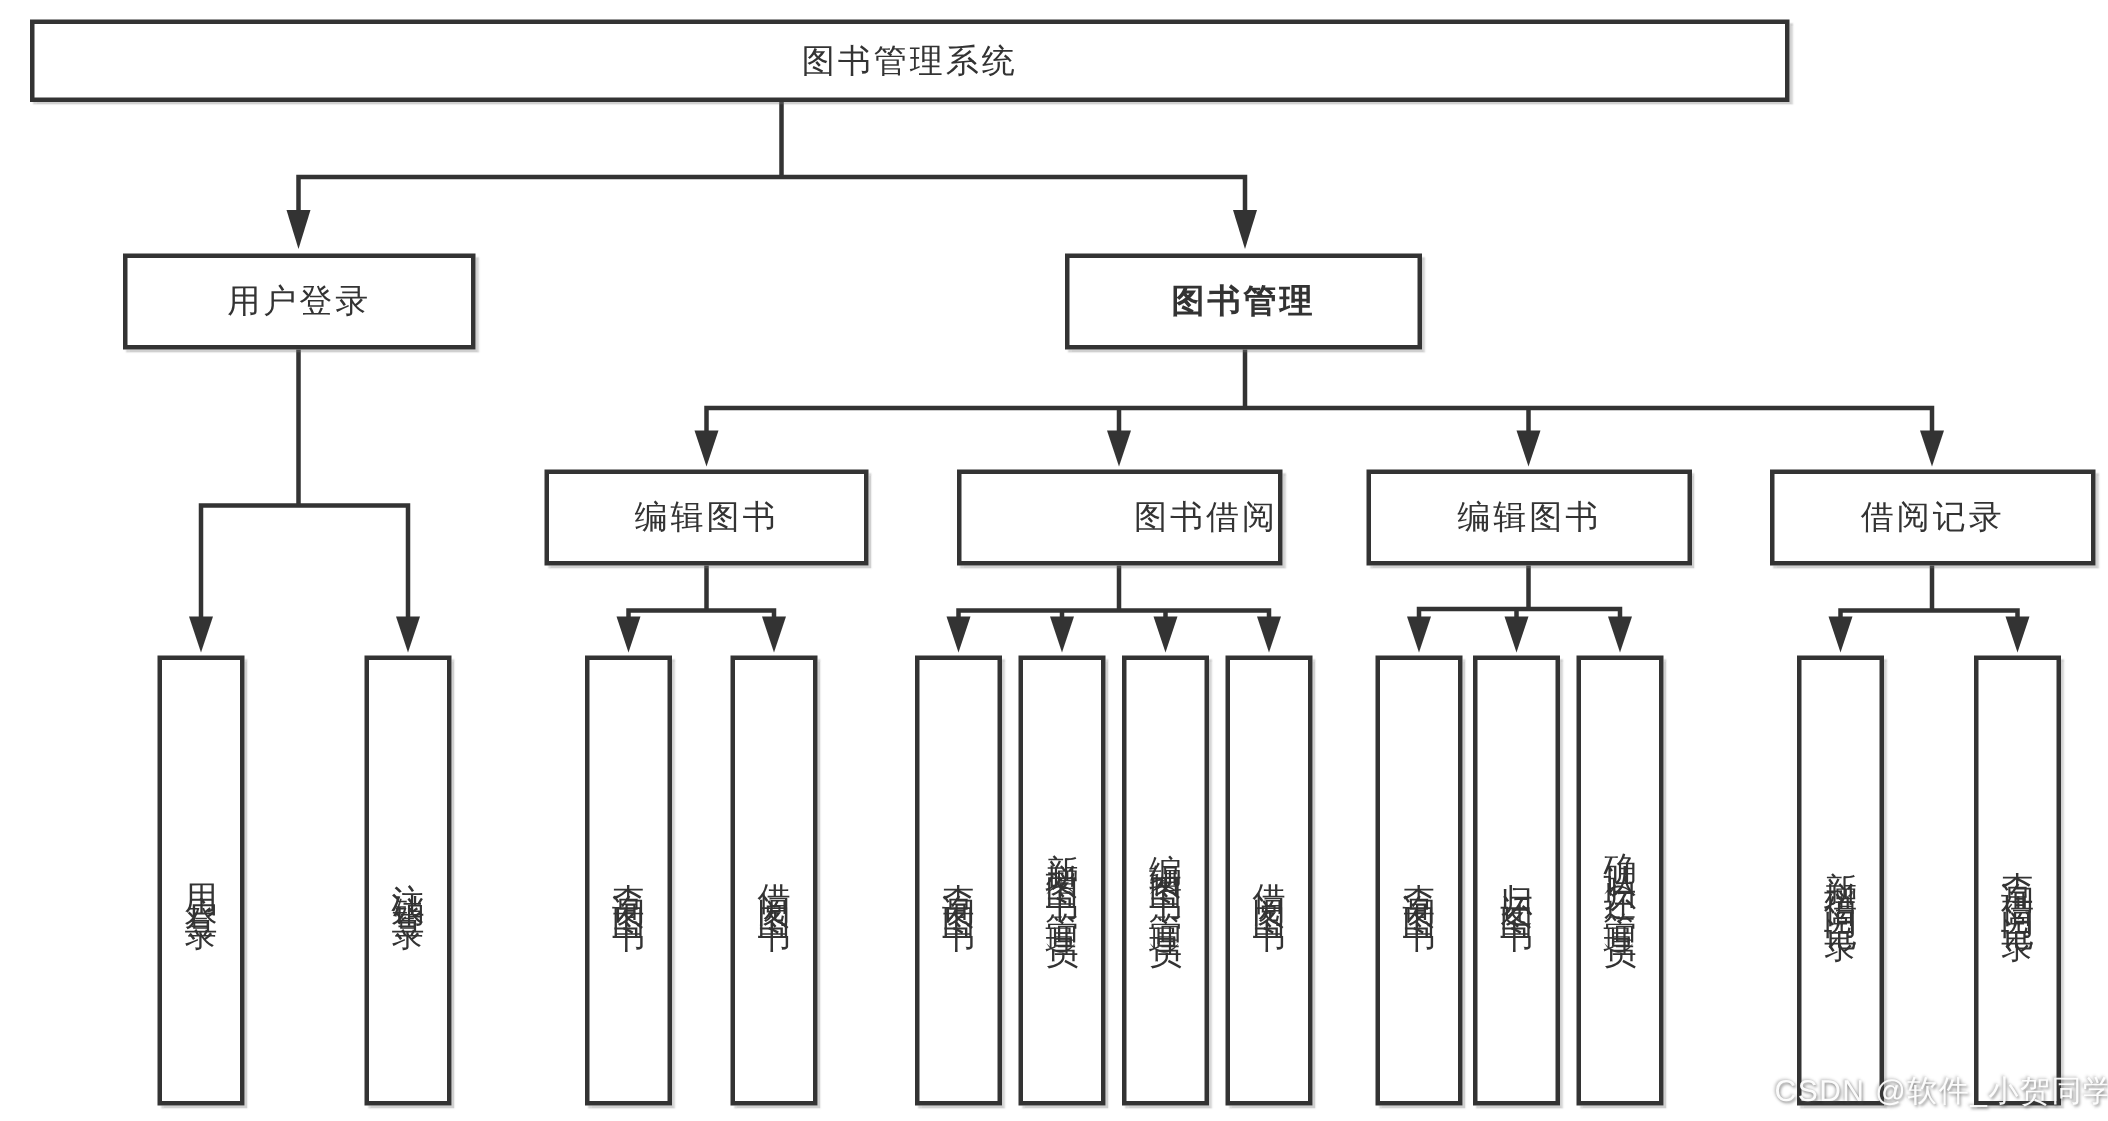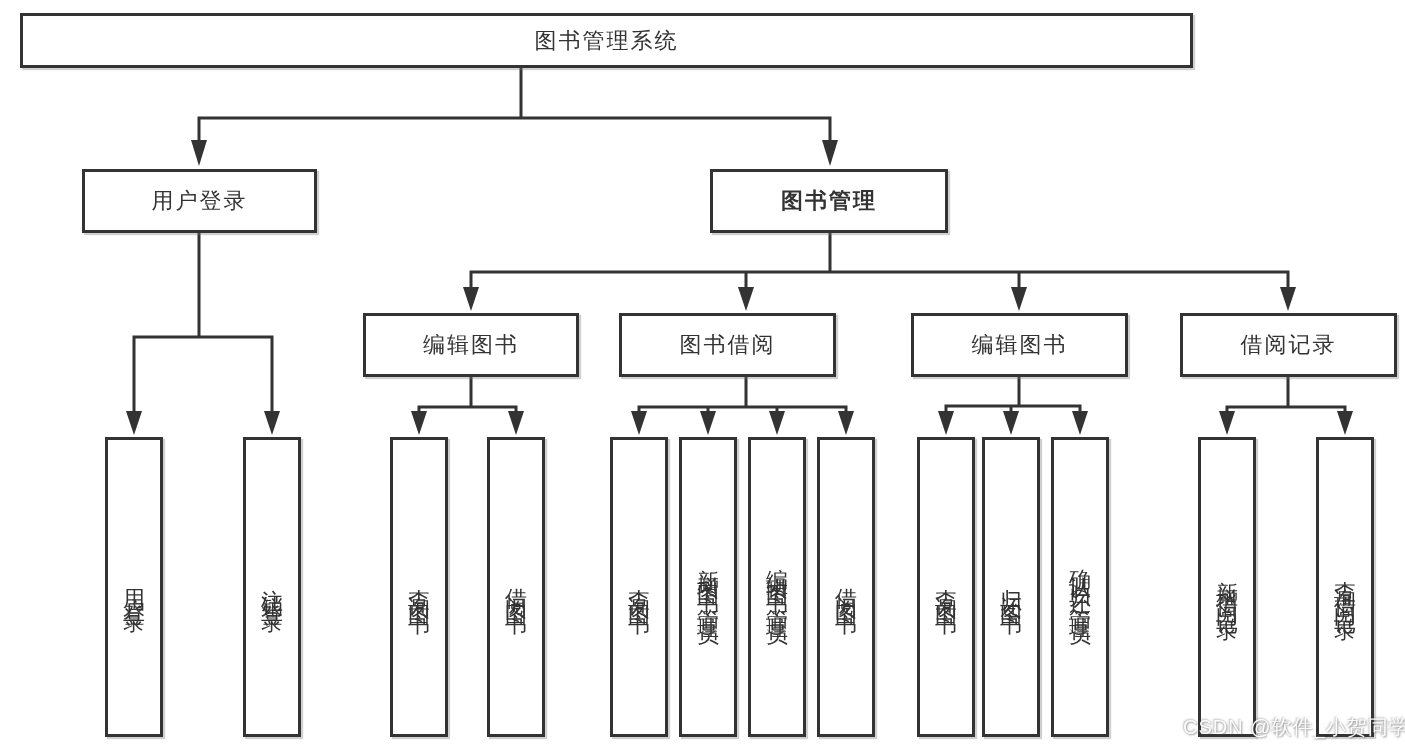--- a/index.html
+++ b/index.html
@@ -109,21 +109,21 @@
   <div class="node" style="left:82px; top:169px; width:235px; height:64px;">
     <span class="h-label">用户登录</span>
   </div>
   <div class="node" style="left:710px; top:169px; width:238px; height:64px;font-weight:bold;">
     <span class="h-label">图书管理</span>
   </div>
 
   <div class="node" style="left:363px; top:313px; width:216px; height:64px;">
     <span class="h-label">编辑图书</span>
   </div>
-  <div class="node" style="left:619px; top:313px; width:217px; height:64px;">
+  <div class="node" style="left:638px; top:313px; width:217px; height:64px;justify-content:flex-end;">
     <span class="h-label">图书借阅</span>
   </div>
   <div class="node" style="left:911px; top:313px; width:217px; height:64px;">
     <span class="h-label">编辑图书</span>
   </div>
   <div class="node" style="left:1180px; top:313px; width:217px; height:64px;">
     <span class="h-label">借阅记录</span>
   </div>
 
   <div class="node leaf" style="left:105px; top:437px; width:58px; height:300px;">

